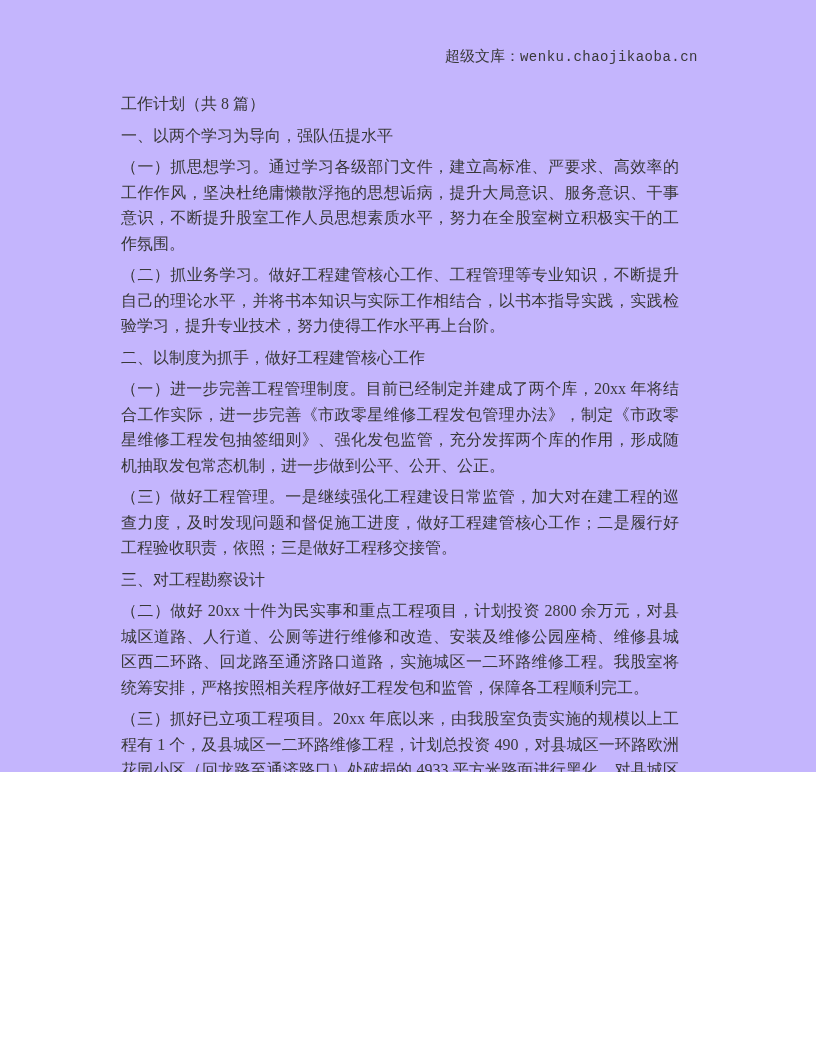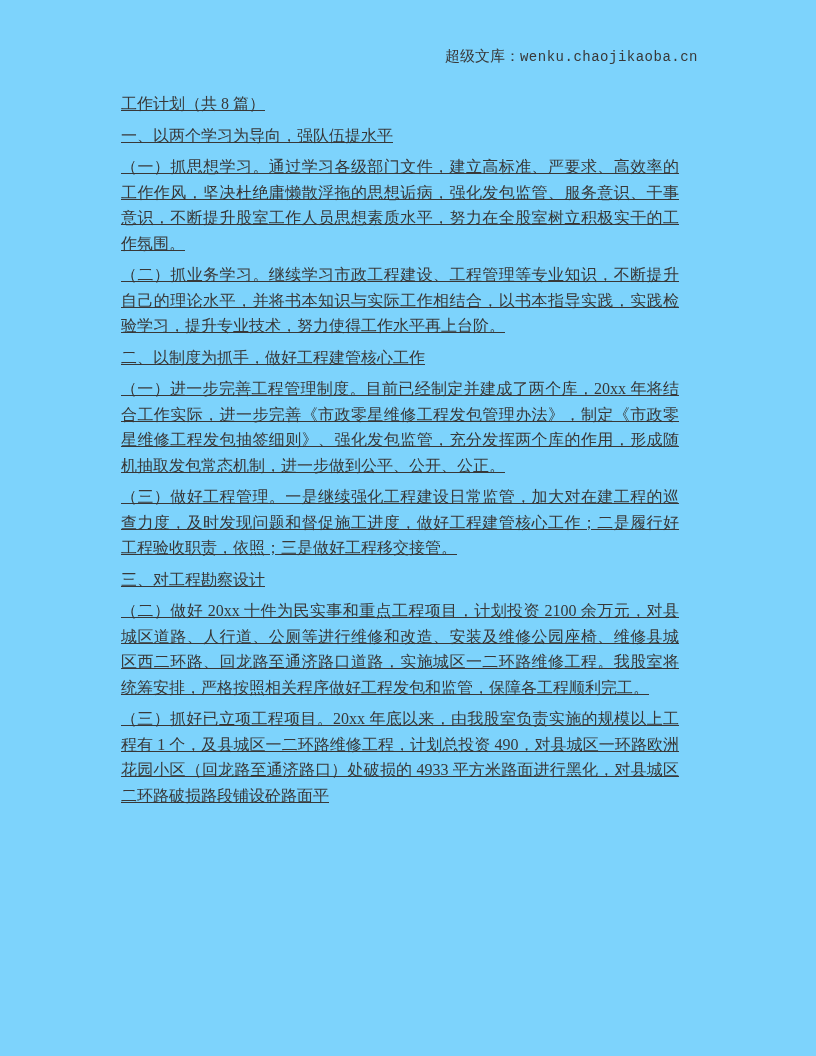--- a/index.html
+++ b/index.html
@@ -3,22 +3,22 @@
 <meta charset="utf-8">
 <style>
   html, body {
     margin: 0;
     padding: 0;
     background: #ffffff;
   }
   .page {
     position: relative;
     width: 816px;
-    height: 1056px;
-    background: #7dd3fc;
+    height: 772px;
+    background: #c4b5fd;
     overflow: hidden;
     font-family: "Liberation Serif", "DejaVu Serif", serif;
     color: #383838;
   }
   .watermark {
     position: absolute;
     top: 46px;
     right: 118px;
     font-size: 15px;
     line-height: 20px;
@@ -36,43 +36,42 @@
     left: 121px;
     width: 574px;
     font-size: 16px;
     line-height: 25.5px;
     text-align: justify;
     text-justify: inter-ideograph;
   }
   .content p {
     margin: 0 16px 6px 0;
     word-break: break-all;
-    text-decoration: underline;
   }
 </style>
 </head>
 <body>
 
 <div class="page">
 
   <div class="watermark">
     <span class="site-name">超级文库：</span><span class="site-url">wenku.chaojikaoba.cn</span>
   </div>
 
   <div class="content">
 
     <p>工作计划（共 8 篇）</p>
 
     <p>一、以两个学习为导向，强队伍提水平</p>
-    <p>（一）抓思想学习。通过学习各级部门文件，建立高标准、严要求、高效率的工作作风，坚决杜绝庸懒散浮拖的思想诟病，强化发包监管、服务意识、干事意识，不断提升股室工作人员思想素质水平，努力在全股室树立积极实干的工作氛围。</p>
-    <p>（二）抓业务学习。继续学习市政工程建设、工程管理等专业知识，不断提升自己的理论水平，并将书本知识与实际工作相结合，以书本指导实践，实践检验学习，提升专业技术，努力使得工作水平再上台阶。</p>
+    <p>（一）抓思想学习。通过学习各级部门文件，建立高标准、严要求、高效率的工作作风，坚决杜绝庸懒散浮拖的思想诟病，提升大局意识、服务意识、干事意识，不断提升股室工作人员思想素质水平，努力在全股室树立积极实干的工作氛围。</p>
+    <p>（二）抓业务学习。做好工程建管核心工作、工程管理等专业知识，不断提升自己的理论水平，并将书本知识与实际工作相结合，以书本指导实践，实践检验学习，提升专业技术，努力使得工作水平再上台阶。</p>
 
     <p>二、以制度为抓手，做好工程建管核心工作</p>
     <p>（一）进一步完善工程管理制度。目前已经制定并建成了两个库，20xx 年将结合工作实际，进一步完善《市政零星维修工程发包管理办法》，制定《市政零星维修工程发包抽签细则》、强化发包监管，充分发挥两个库的作用，形成随机抽取发包常态机制，进一步做到公平、公开、公正。</p>
     <p>（三）做好工程管理。一是继续强化工程建设日常监管，加大对在建工程的巡查力度，及时发现问题和督促施工进度，做好工程建管核心工作；二是履行好工程验收职责，依照；三是做好工程移交接管。</p>
 
     <p>三、对工程勘察设计</p>
-    <p>（二）做好 20xx 十件为民实事和重点工程项目，计划投资 2100 余万元，对县城区道路、人行道、公厕等进行维修和改造、安装及维修公园座椅、维修县城区西二环路、回龙路至通济路口道路，实施城区一二环路维修工程。我股室将统筹安排，严格按照相关程序做好工程发包和监管，保障各工程顺利完工。</p>
+    <p>（二）做好 20xx 十件为民实事和重点工程项目，计划投资 2800 余万元，对县城区道路、人行道、公厕等进行维修和改造、安装及维修公园座椅、维修县城区西二环路、回龙路至通济路口道路，实施城区一二环路维修工程。我股室将统筹安排，严格按照相关程序做好工程发包和监管，保障各工程顺利完工。</p>
     <p>（三）抓好已立项工程项目。20xx 年底以来，由我股室负责实施的规模以上工程有 1 个，及县城区一二环路维修工程，计划总投资 490，对县城区一环路欧洲花园小区（回龙路至通济路口）处破损的 4933 平方米路面进行黑化，对县城区二环路破损路段铺设砼路面平</p>
 
   </div>
 
 </div>
 
 </body></html>

